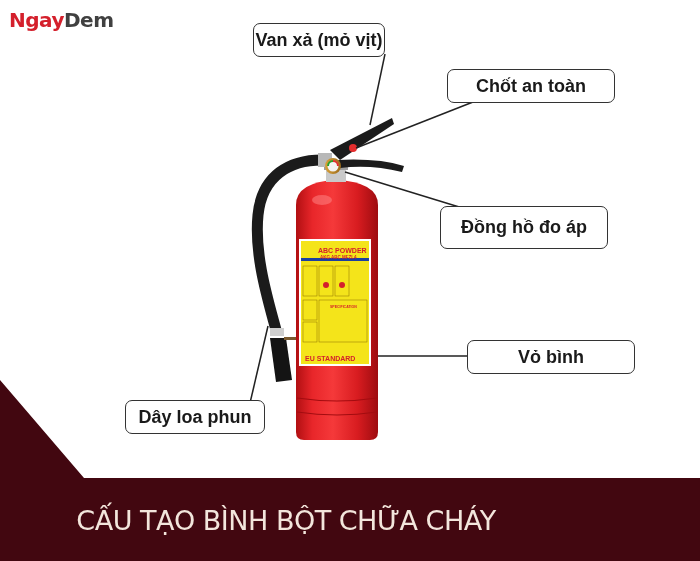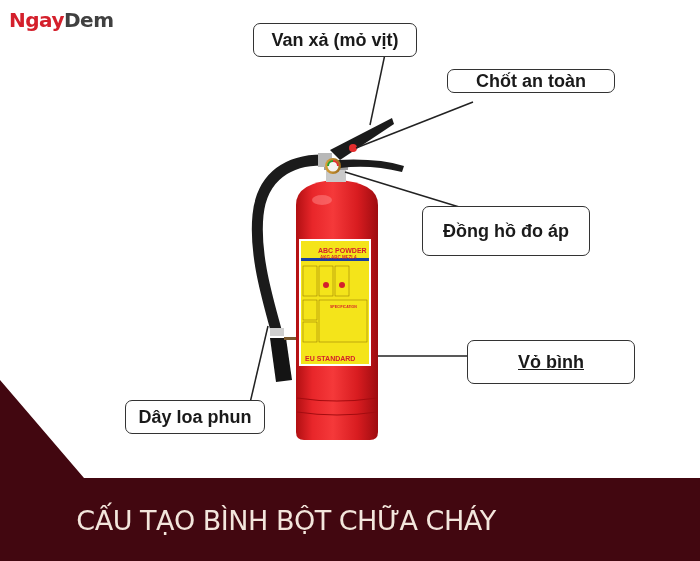--- a/index.html
+++ b/index.html
@@ -100,23 +100,23 @@
     <line x1="469" y1="210" x2="345" y2="172"></line>
     <line x1="467" y1="356" x2="378" y2="356"></line>
     <line x1="250" y1="403" x2="268" y2="326"></line>
   </g>
 </svg>
 
 <div class="logo">
   <span class="a">Ngay</span><span class="b">Dem</span>
 </div>
 
-<div class="callout" style="left:253px; top:23px; width:164px; height:34px;">Van xả (mỏ vịt)</div>
+<div class="callout" style="left:253px; top:23px; width:132px; height:34px;">Van xả (mỏ vịt)</div>
 
-<div class="callout" style="left:447px; top:69px; width:168px; height:24px;">Chốt an toàn</div>
+<div class="callout" style="left:447px; top:69px; width:168px; height:34px;">Chốt an toàn</div>
 
-<div class="callout" style="left:422px; top:206px; width:168px; height:50px;">Đồng hồ đo áp</div>
+<div class="callout" style="left:440px; top:206px; width:168px; height:43px;">Đồng hồ đo áp</div>
 
-<div class="callout" style="left:467px; top:340px; width:168px; height:44px;text-decoration:underline;">Vỏ bình</div>
+<div class="callout" style="left:467px; top:340px; width:168px; height:34px;">Vỏ bình</div>
 
 <div class="callout" style="left:125px; top:400px; width:140px; height:34px;">Dây loa phun</div>
 
 <div class="banner-text">CẤU TẠO BÌNH BỘT CHỮA CHÁY</div>
 
 </body></html>

